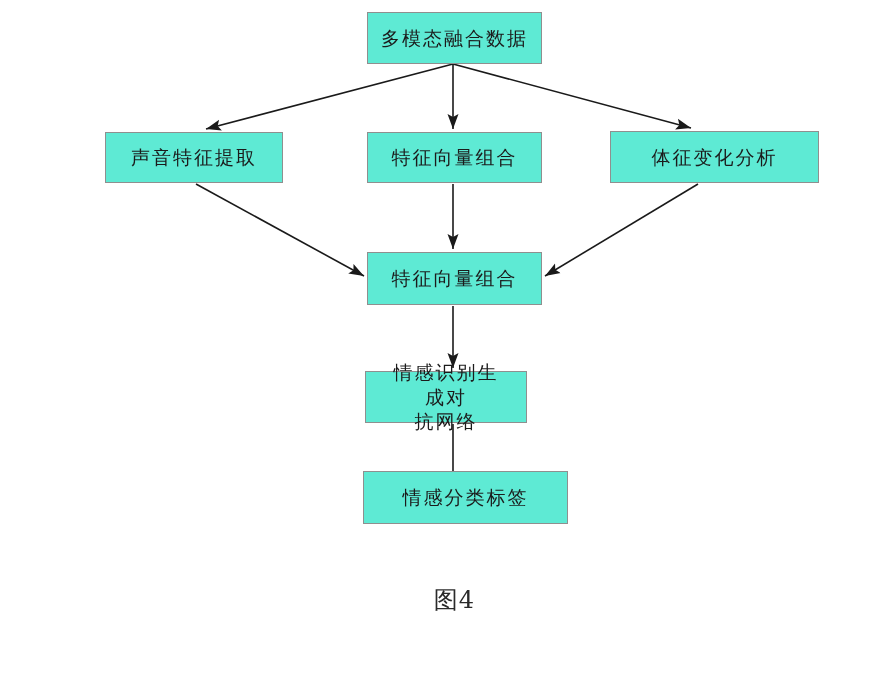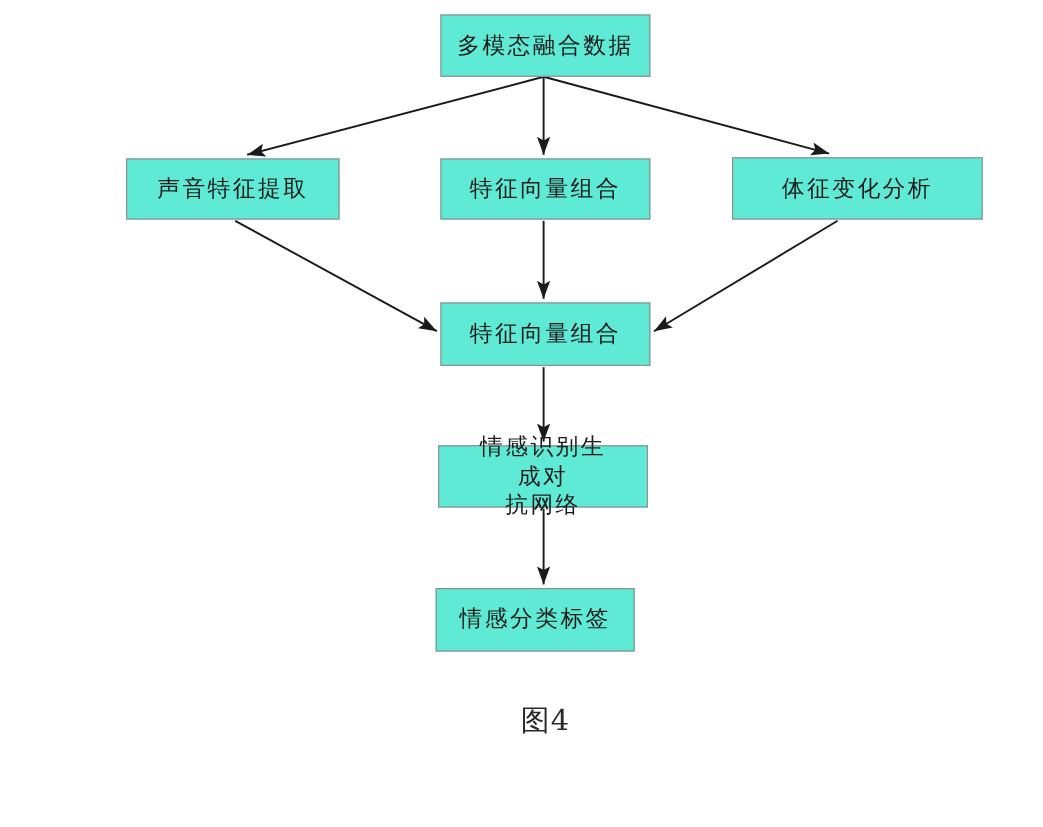--- a/index.html
+++ b/index.html
@@ -35,22 +35,22 @@
     line-height: 1.3;
     letter-spacing: 2px;
     color: #1b1b1b;
     white-space: pre-line;
   }
   .node-top      { left: 367px; top: 12px;  width: 175px; height: 52px; }
   .node-audio    { left: 105px; top: 132px; width: 178px; height: 51px; }
   .node-visual   { left: 367px; top: 132px; width: 175px; height: 51px; }
   .node-physio   { left: 610px; top: 131px; width: 209px; height: 52px; }
   .node-combine  { left: 367px; top: 252px; width: 175px; height: 53px; }
-  .node-gan      { left: 365px; top: 371px; width: 175px; height: 52px; padding: 0 24px; }
-  .node-output   { left: 363px; top: 490px; width: 166px; height: 53px; }
+  .node-gan      { left: 365px; top: 371px; width: 162px; height: 52px; padding: 0 24px; }
+  .node-output   { left: 363px; top: 471px; width: 205px; height: 53px; }
   .caption {
     position: absolute;
     left: 367px;
     top: 584px;
     width: 175px;
     text-align: center;
     font-size: 24px;
     letter-spacing: 1px;
     color: #2a2a2a;
   }

